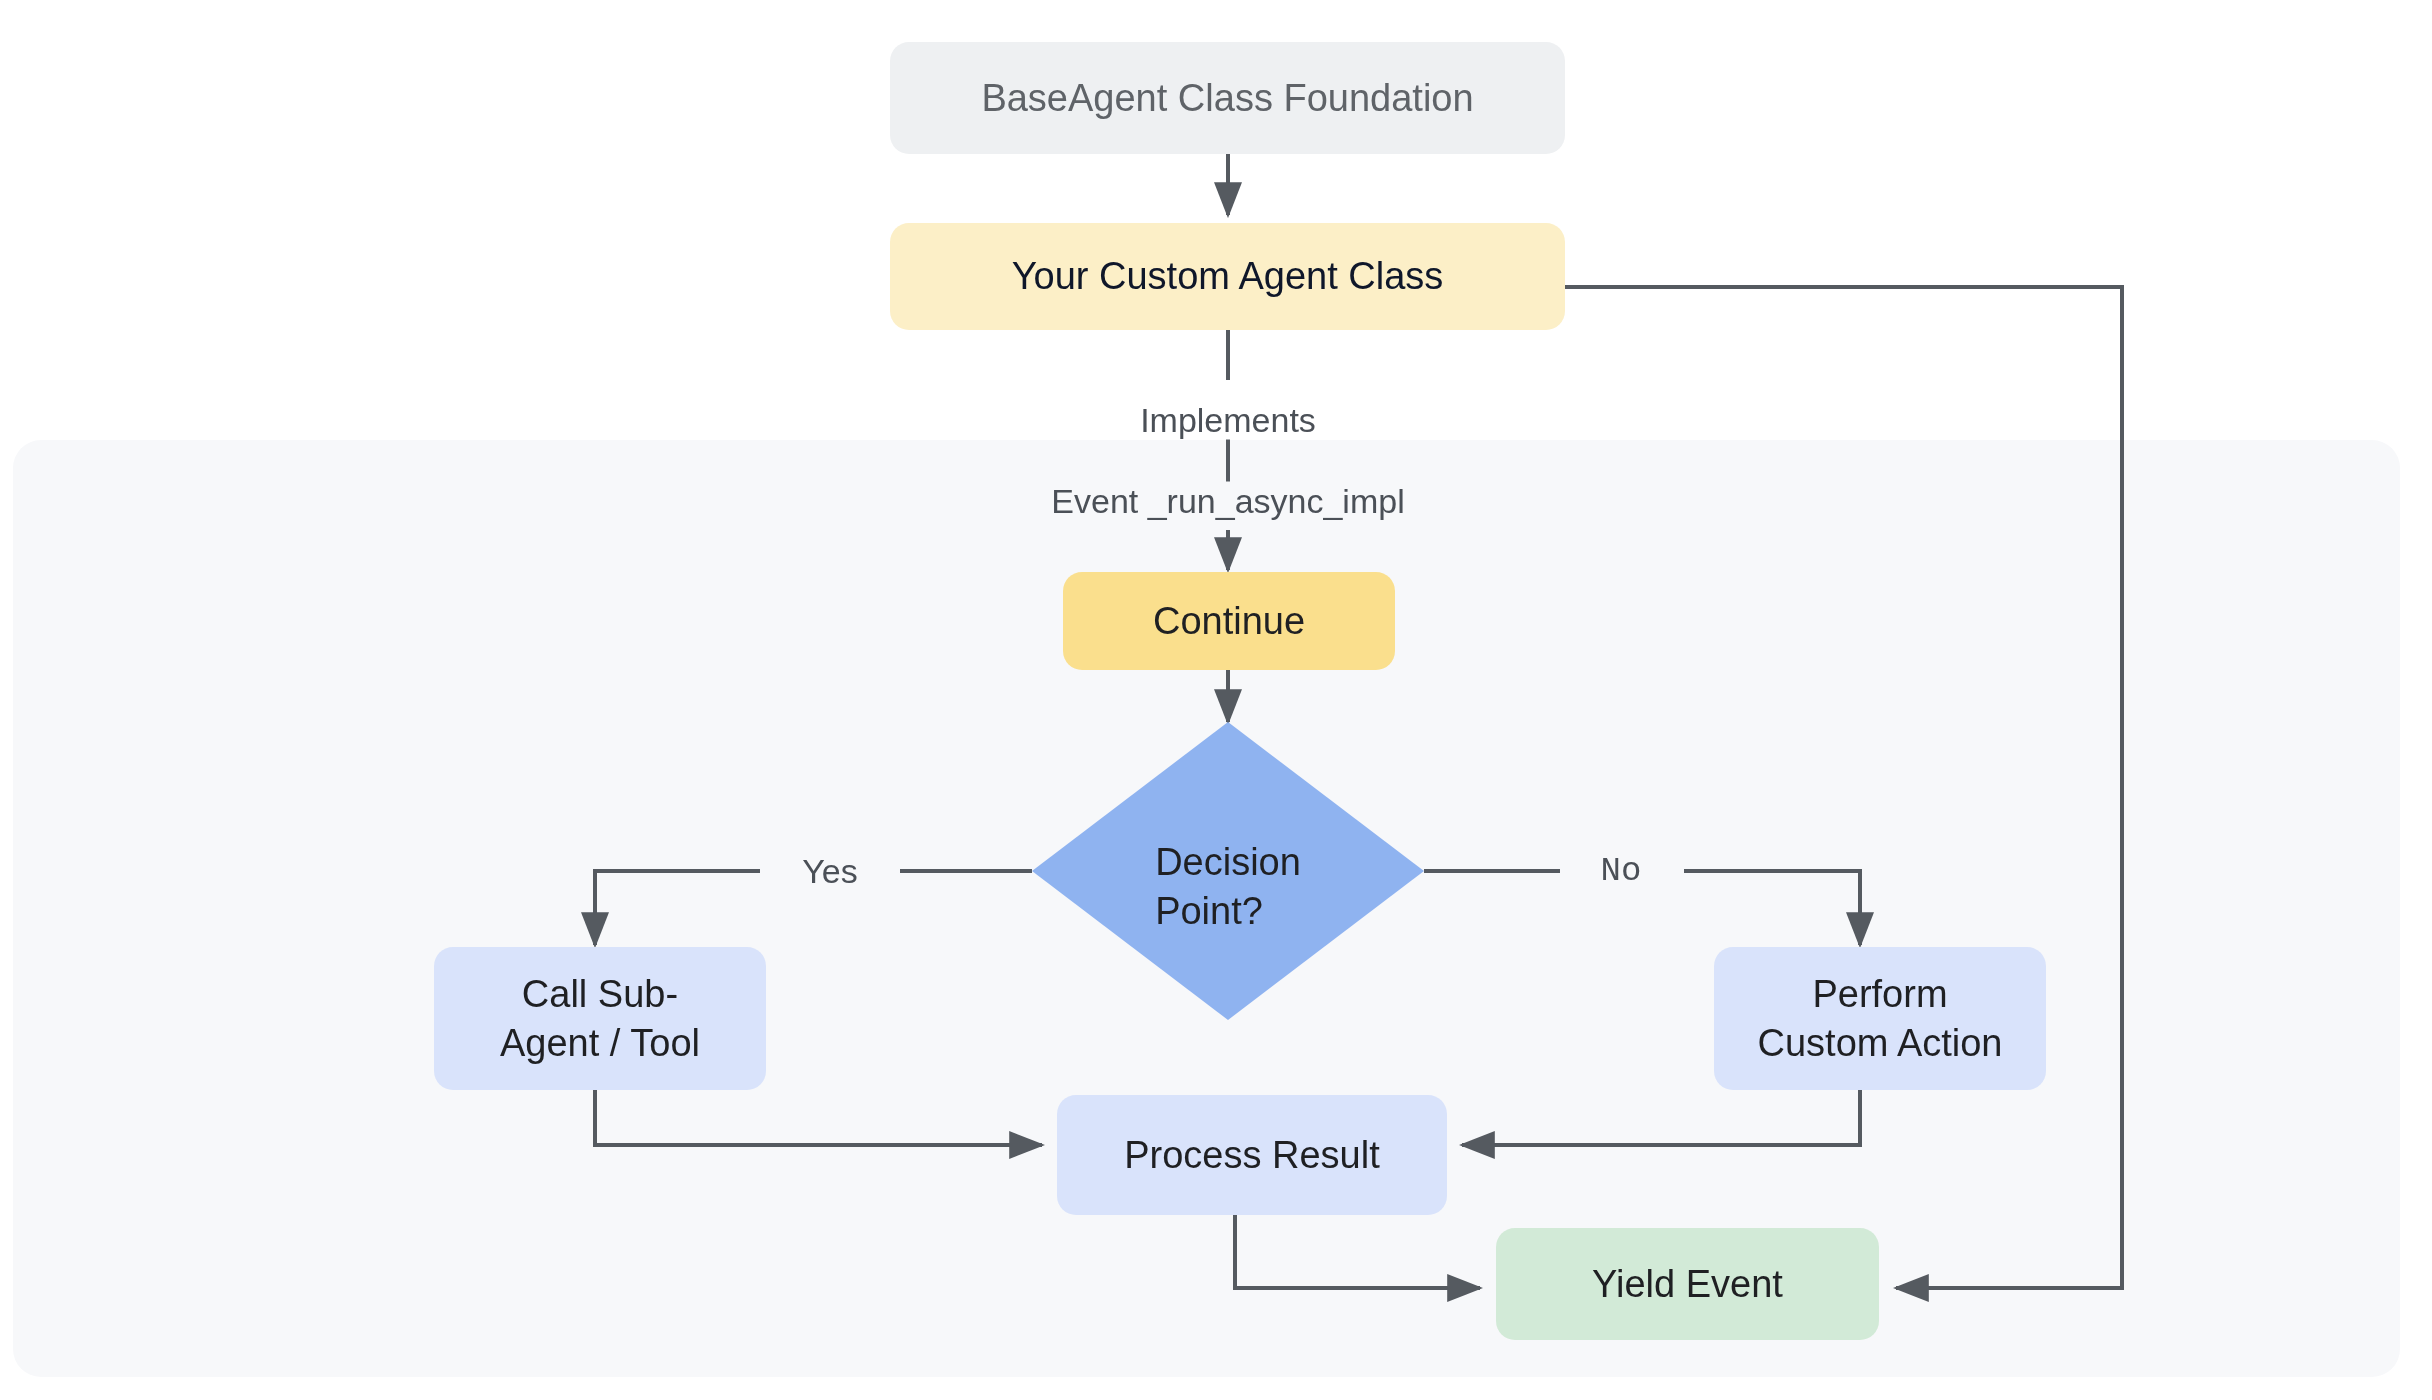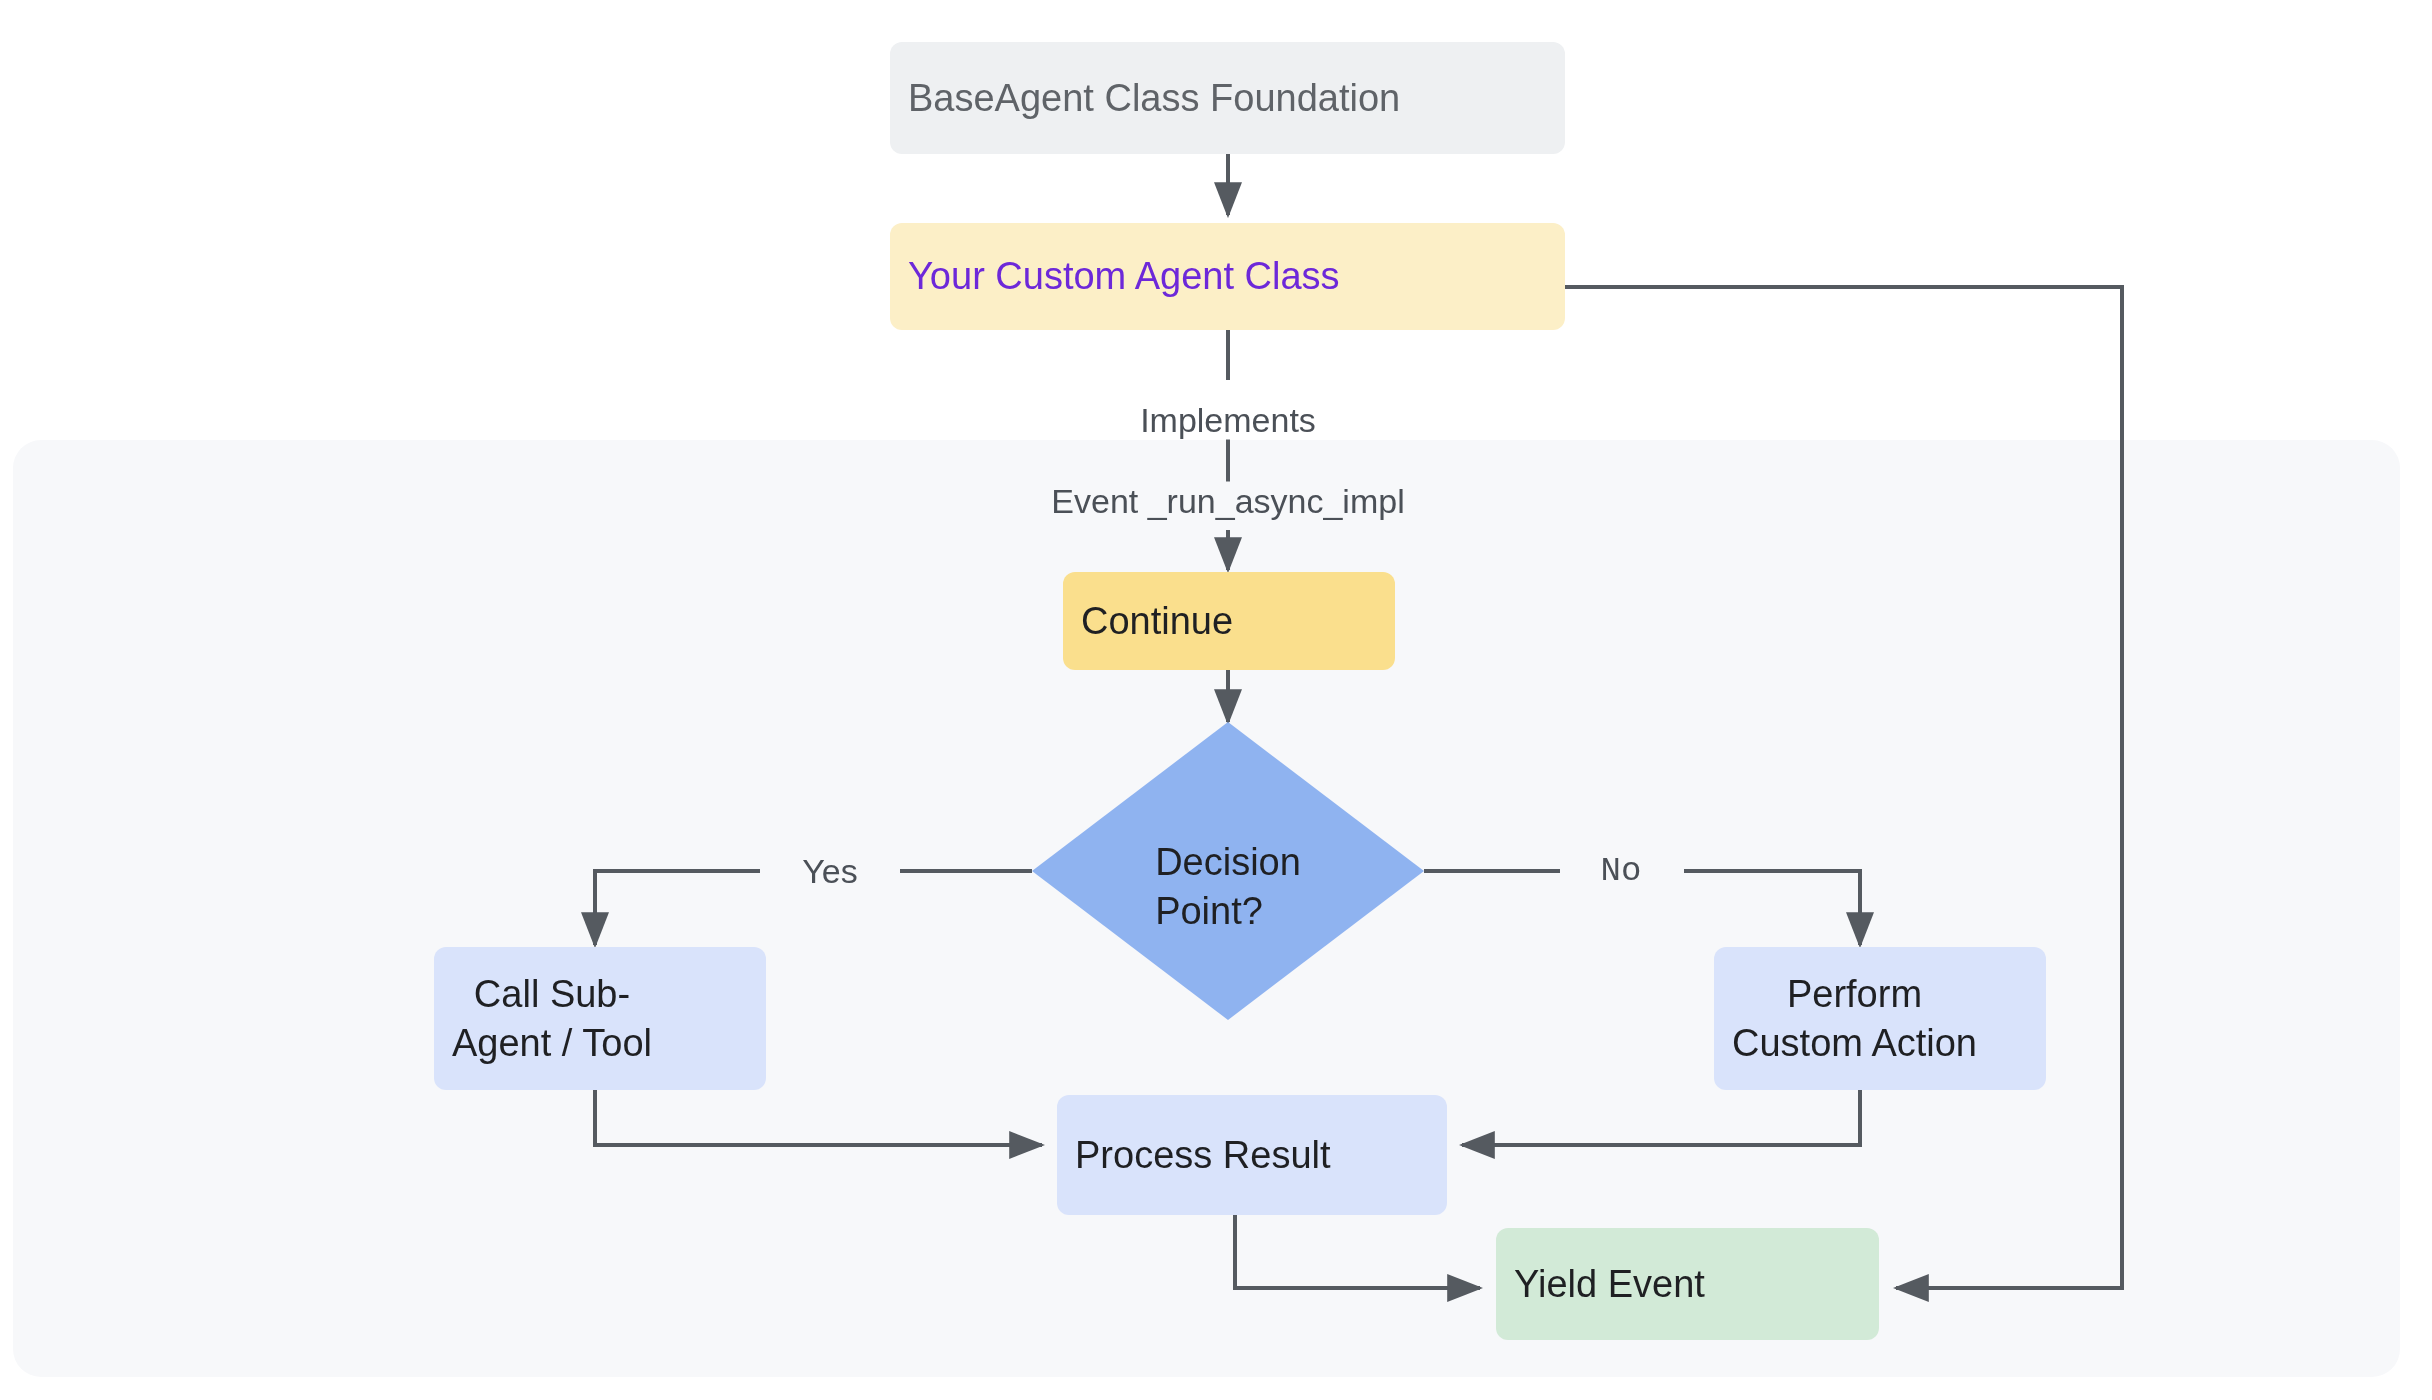--- a/index.html
+++ b/index.html
@@ -25,36 +25,36 @@
   }
   .subgraph-panel {
     position: absolute;
     background: #f7f8fa;
     border-radius: 28px;
   }
   .node {
     position: absolute;
     display: flex;
     align-items: center;
-    justify-content: flex-start;
+    justify-content: center;
     text-align: center;
-    border-radius: 12px;
+    border-radius: 19px;
     line-height: 1.28;
     box-sizing: border-box;
     padding: 6px 18px;
     white-space: pre-line;
   }
   .node-base {
     background: #eef0f2;
     color: #5f6368;
     font-size: 38px;
   }
   .node-custom {
     background: #fcefc7;
-    color: #6d28d9;
+    color: #0f172a;
     font-size: 38px;
   }
   .node-continue {
     background: #fadf8d;
     color: #1f2023;
     font-size: 38px;
   }
   .node-action {
     background: #d9e3fb;
     color: #1f2023;

